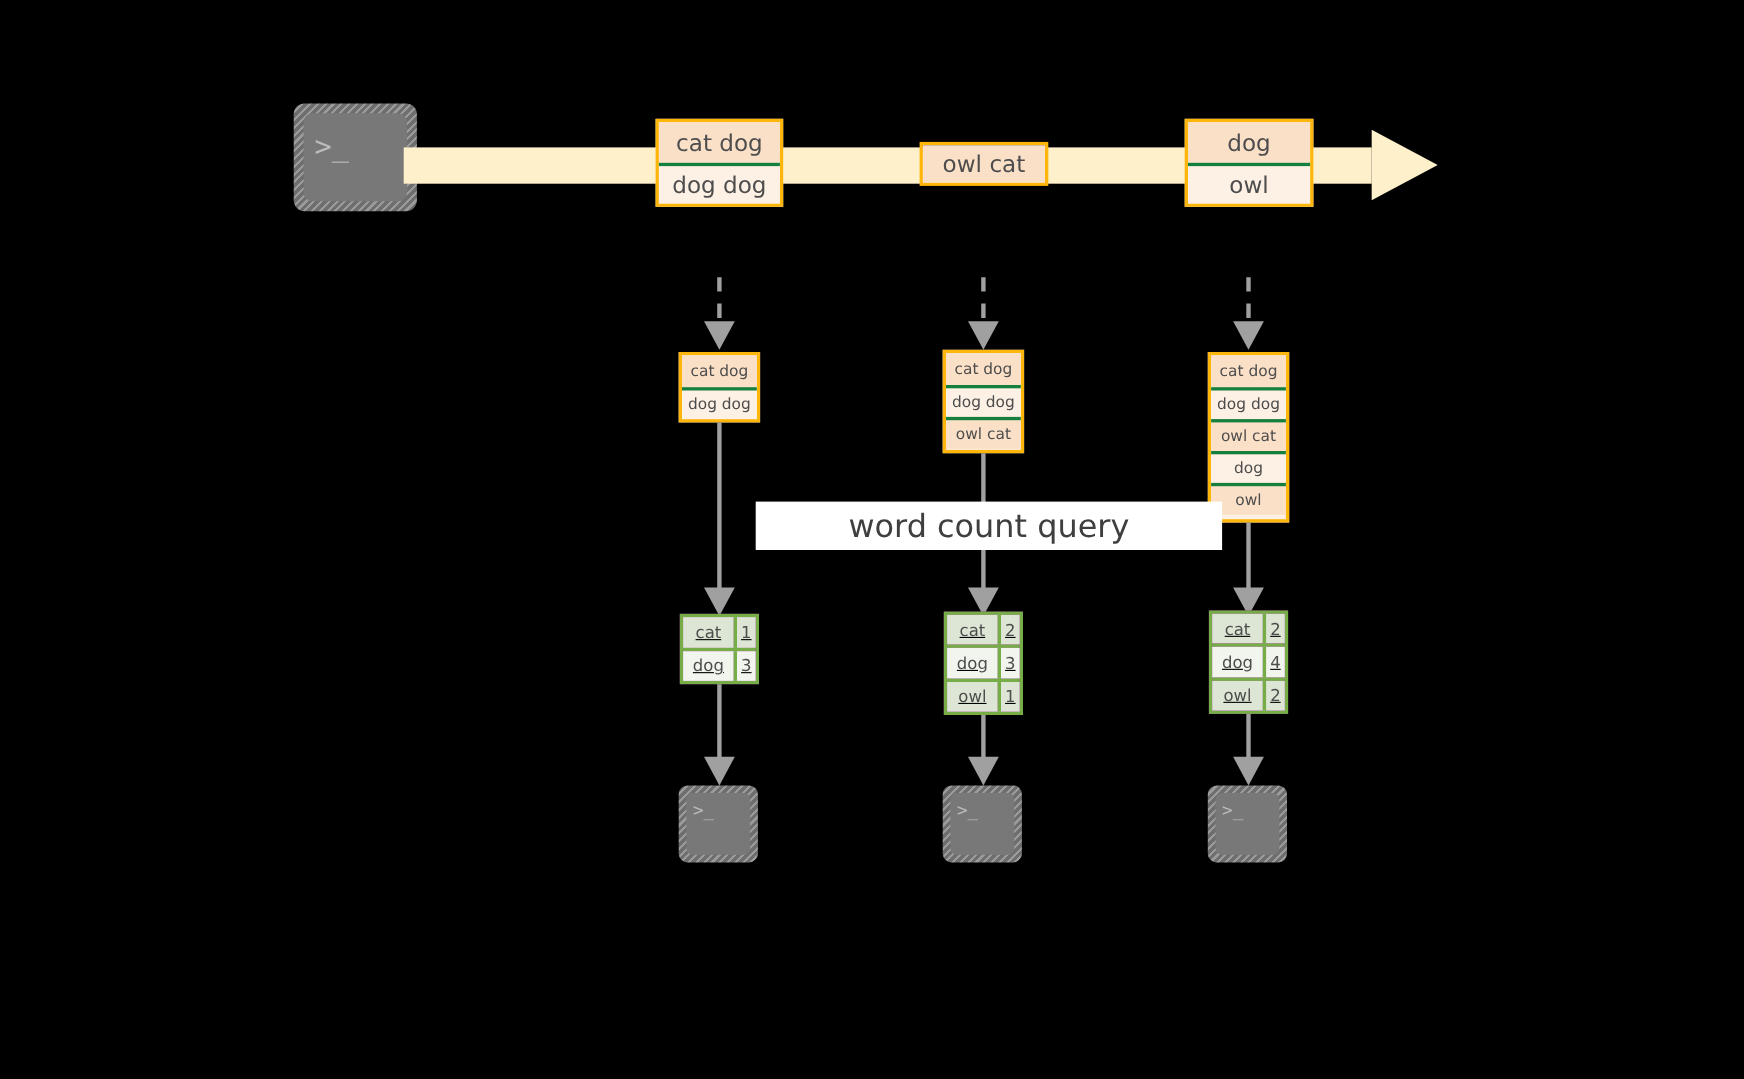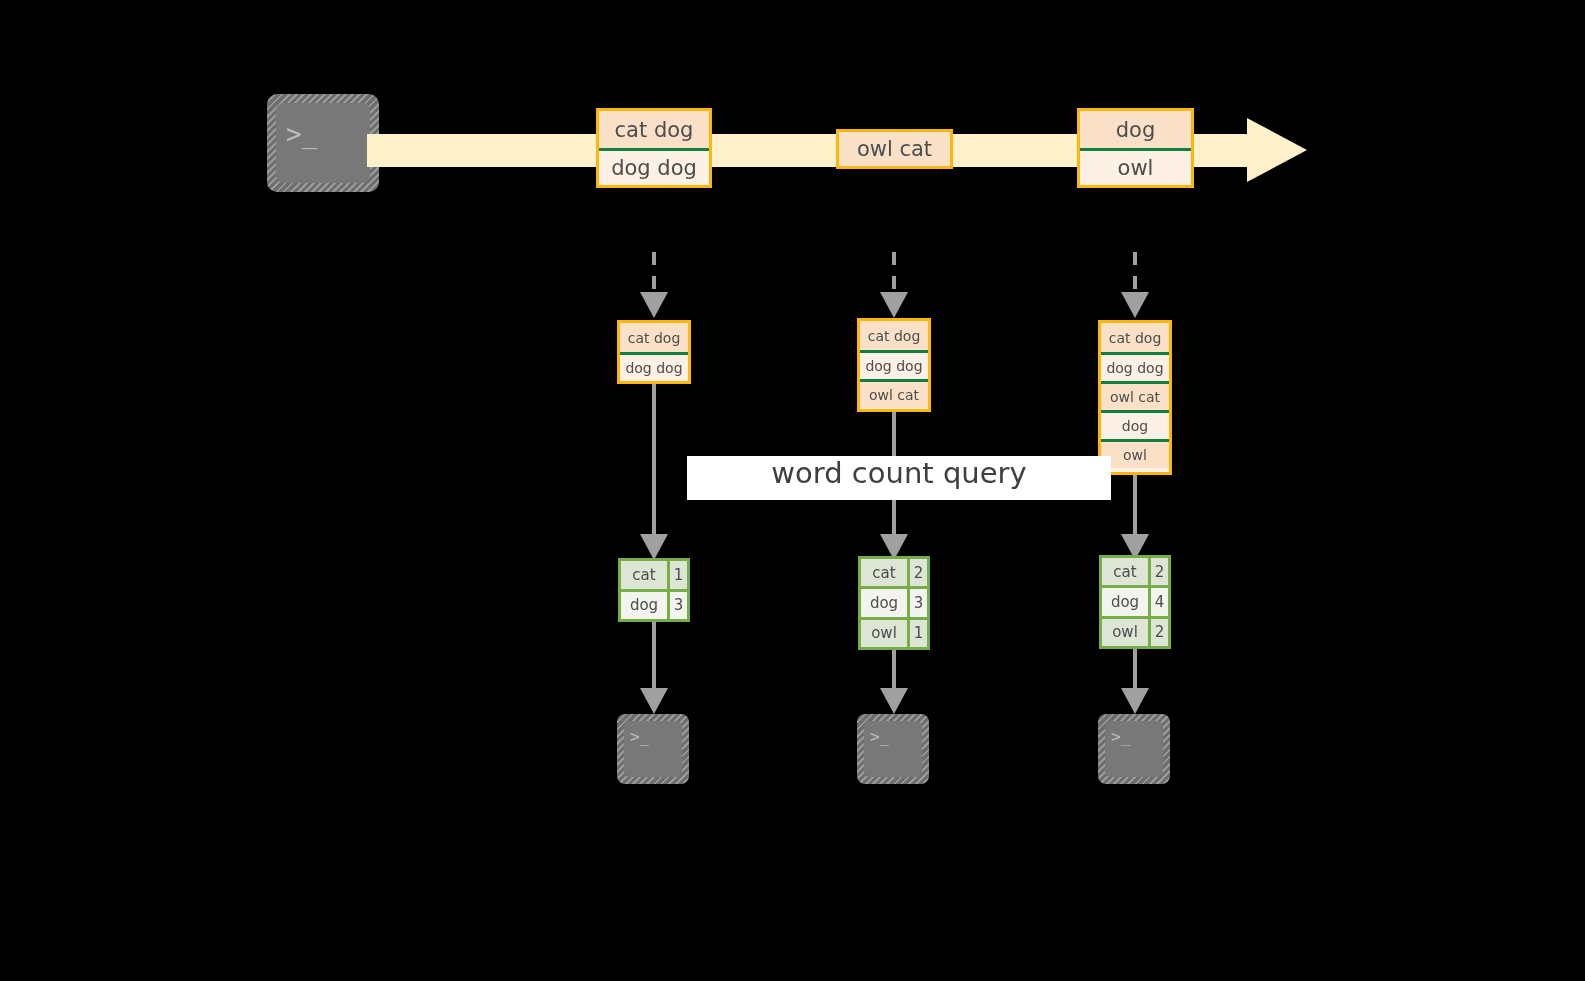--- a/index.html
+++ b/index.html
@@ -80,20 +80,21 @@
   .orow.sep  { border-top: 3px solid #15803d; }
 
   
   .gbox {
     position: absolute;
     box-sizing: border-box;
     border: 3px solid #76ad46;
     background: #a21caf;
     display: flex;
     flex-direction: column;
+    text-decoration: underline;
   }
   .grow {
     display: flex;
     flex: 1 1 auto;
     box-sizing: border-box;
   }
   .grow.sep { border-top: 3px solid #76ad46; }
   .gcell {
     box-sizing: border-box;
     display: flex;
@@ -112,21 +113,21 @@
   .conn {
     position: absolute;
     overflow: visible;
   }
 
   
   .qband {
     position: absolute;
     background: #ffffff;
     display: flex;
-    align-items: flex-start;
+    align-items: center;
     justify-content: center;
     color: #3f3f3f;
     white-space: nowrap;
   }
 </style>
 </head>
 <body>
 
 <div class="canvas">
 

